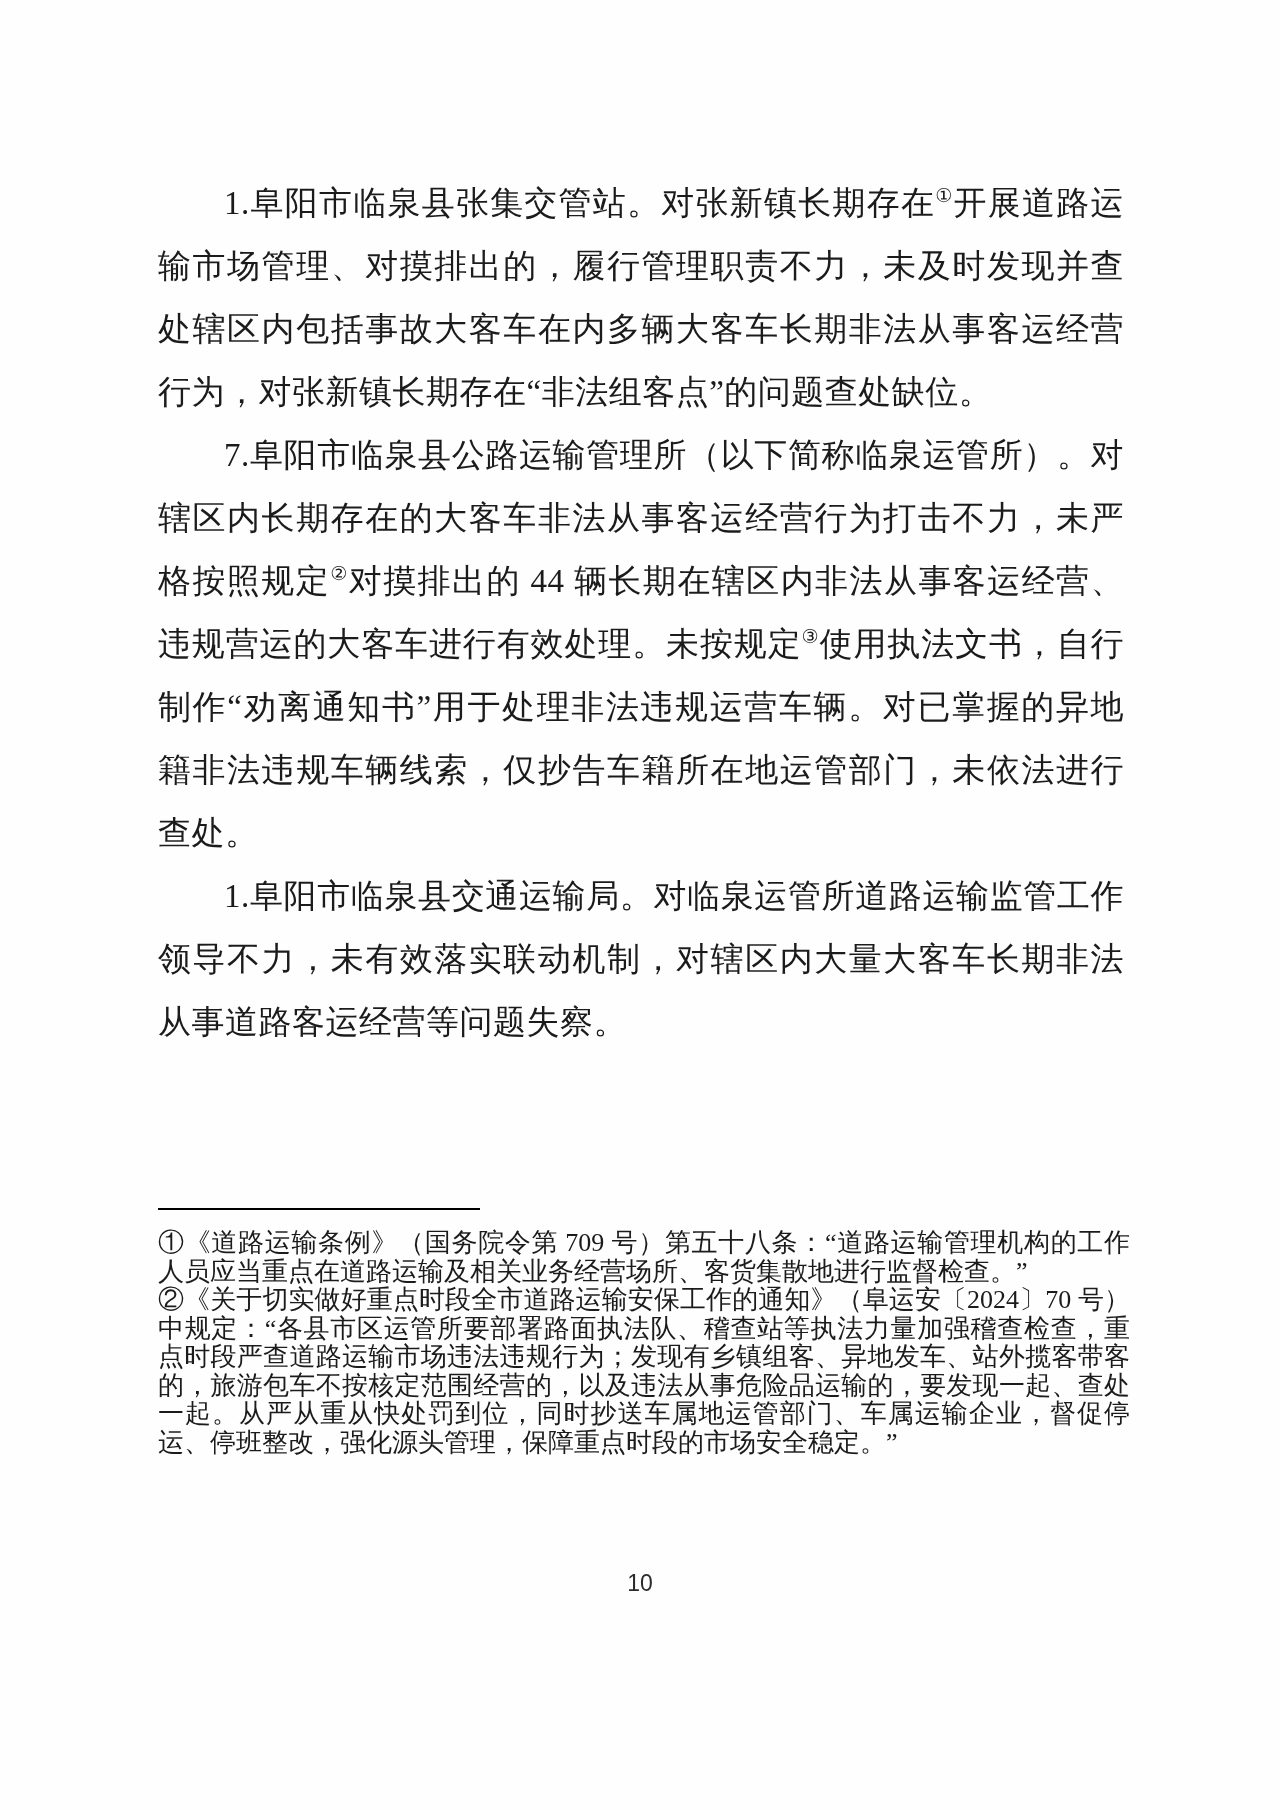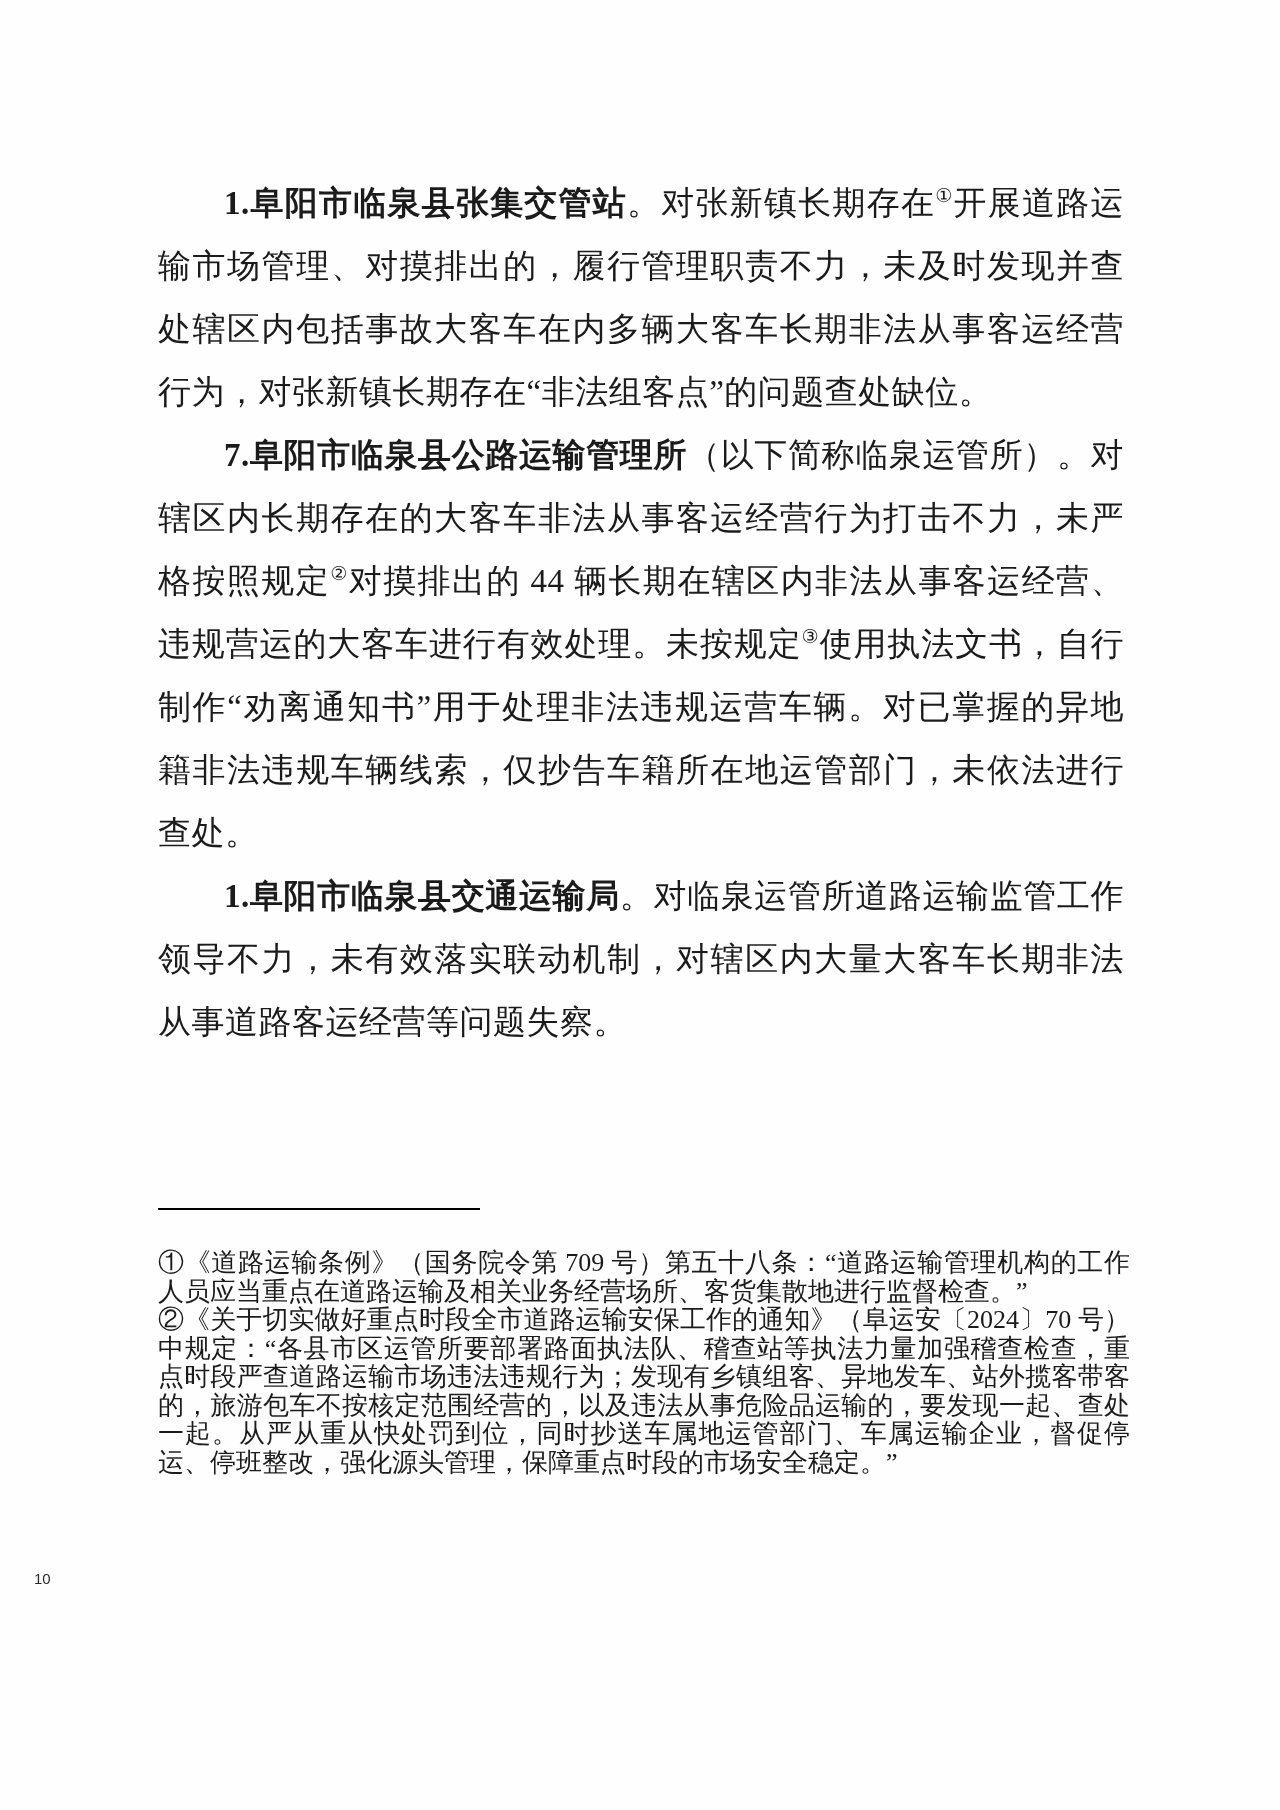--- a/index.html
+++ b/index.html
@@ -24,21 +24,21 @@
     font-size: 33px;
     line-height: 63px;
     text-align: justify;
     letter-spacing: 0.5px;
   }
   .body-text p {
     text-indent: 66px;
     margin: 0;
   }
   .body-text b {
-    font-weight: 700;
+    font-weight: 400;
   }
   .body-text sup {
     font-size: 0.58em;
     vertical-align: super;
     line-height: 0;
   }
   .footnote-sep {
     position: absolute;
     left: 158px;
     top: 1208px;
@@ -47,35 +47,33 @@
     border-top: 2px solid #000000;
   }
   .footnotes {
     position: absolute;
     left: 158px;
     right: 150px;
     top: 1229px;
     font-size: 26px;
     line-height: 28.5px;
     text-align: justify;
-    margin-top: 20px;
   }
   .footnotes p {
     margin: 0;
   }
   .page-number {
     position: absolute;
     top: 1570px;
     left: 0;
     width: 100%;
-    text-align: left;
-    font-size: 15px;
+    text-align: center;
+    font-size: 23px;
     color: #2a2a2a;
     font-family: "Liberation Sans", "DejaVu Sans", sans-serif;
-    padding-left: 34px;
   }
 </style>
 </head>
 <body>
 
 <div class="page">
 
   <div class="body-text">
     <p><b>1.阜阳市临泉县张集交管站</b><span>。对张新镇长期存在</span><sup>①</sup><span>开展道路运输市场管理、对摸排出的，履行管理职责不力，未及时发现并查处辖区内包括事故大客车在内多辆大客车长期非法从事客运经营行为，对张新镇长期存在“非法组客点”的问题查处缺位。</span></p>
 

